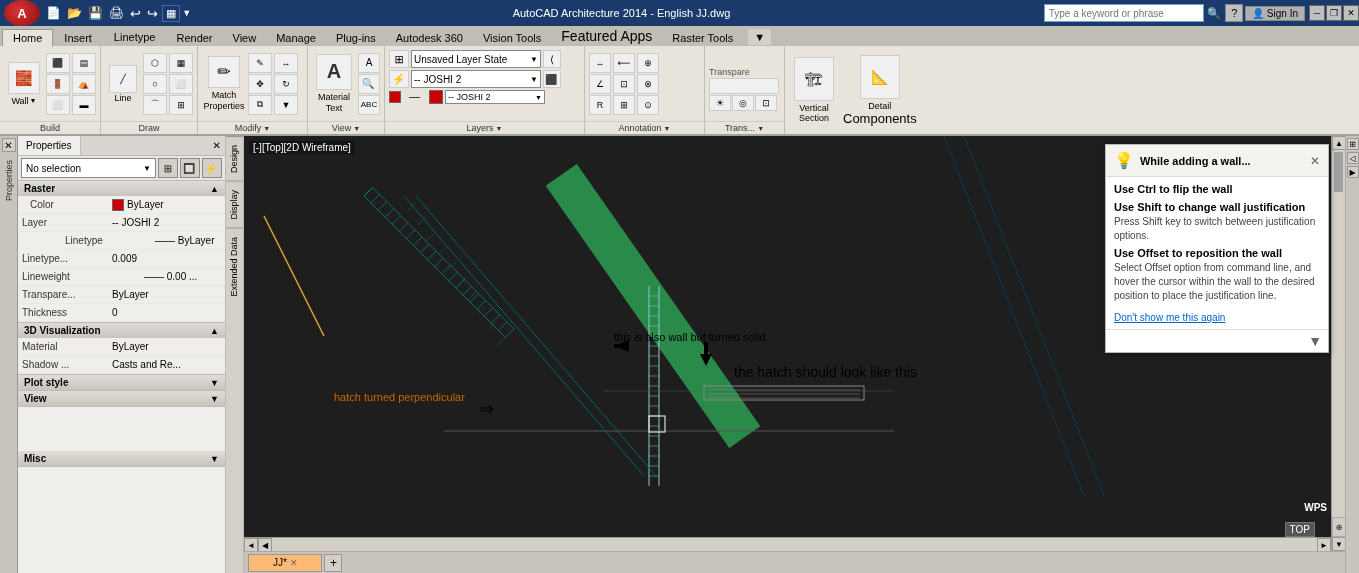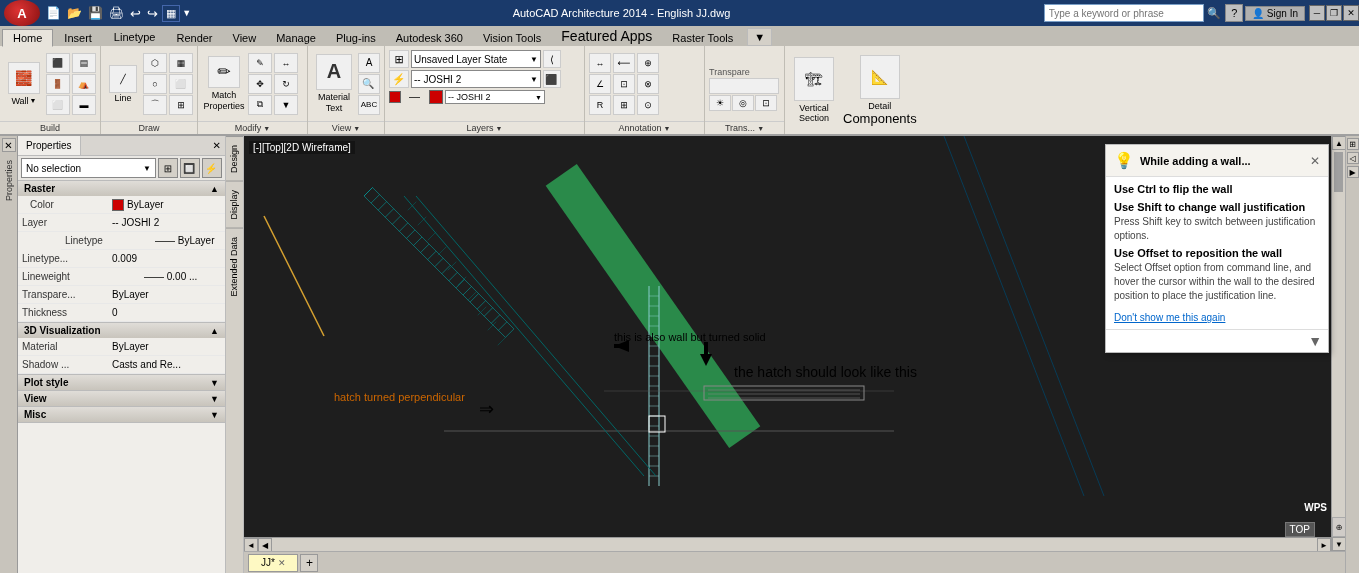--- a/index.html
+++ b/index.html
@@ -303,21 +303,21 @@
       </div>
 
       <div style="border-bottom:1px solid #bbb; background:linear-gradient(to bottom, #e0ddd8, #c8c4bc); padding:2px 6px; font-weight:bold; font-size:10px; display:flex; align-items:center; justify-content:space-between; cursor:pointer;">
         <span>Plot style</span>
         <span style="font-size:9px;">▼</span>
       </div>
       <div style="border-bottom:1px solid #bbb; background:linear-gradient(to bottom, #e0ddd8, #c8c4bc); padding:2px 6px; font-weight:bold; font-size:10px; display:flex; align-items:center; justify-content:space-between; cursor:pointer;">
         <span>View</span>
         <span style="font-size:9px;">▼</span>
       </div>
-      <div style="border-bottom:1px solid #bbb; background:linear-gradient(to bottom, #e0ddd8, #c8c4bc); padding:2px 6px; font-weight:bold; font-size:10px; display:flex; align-items:center; justify-content:space-between; cursor:pointer;">
+      <div style="border-bottom:1px solid #bbb; background:linear-gradient(to bottom, #e0ddd8, #c8c4bc); padding:2px 6px; font-weight:bold; font-size:10px; display:flex; align-items:center; justify-content:space-between; cursor:pointer;margin-top:44px;">
         <span>Misc</span>
         <span style="font-size:9px;">▼</span>
       </div>
     </div>
 
     <div style="width:18px; background:#d4d0c8; border-right:1px solid #bbb; display:flex; flex-direction:column;">
       <div style="writing-mode:vertical-rl; transform:rotate(180deg); padding:8px 3px; font-size:9px; cursor:pointer; border-bottom:1px solid #999; background:#d4d0c8;">Design</div>
       <div style="writing-mode:vertical-rl; transform:rotate(180deg); padding:8px 3px; font-size:9px; cursor:pointer; border-bottom:1px solid #999; background:#d4d0c8;">Display</div>
       <div style="writing-mode:vertical-rl; transform:rotate(180deg); padding:8px 3px; font-size:9px; cursor:pointer; border-bottom:1px solid #999; background:#d4d0c8;">Extended Data</div>
     </div>
@@ -465,21 +465,21 @@
       <div style="position:absolute; bottom:60px; right:18px; color:white; font-size:10px; font-weight:bold;">WPS</div>
 
       <div style="position:absolute; bottom:22px; left:0; right:14px; height:14px; background:#c0bdb6; display:flex; border-top:1px solid #999;">
         <div style="width:14px; height:14px; background:#d4d0c8; border:1px solid #999; display:flex; align-items:center; justify-content:center; font-size:8px; cursor:pointer;">◄</div>
         <div style="width:14px; height:14px; background:#d4d0c8; border:1px solid #999; display:flex; align-items:center; justify-content:center; font-size:8px; cursor:pointer;">◀</div>
         <div style="flex:1; background:#d4d0c8;"></div>
         <div style="width:14px; height:14px; background:#d4d0c8; border:1px solid #999; display:flex; align-items:center; justify-content:center; font-size:8px; cursor:pointer;">►</div>
       </div>
 
       <div style="position:absolute; bottom:0; left:0; right:0; height:22px; background:#c8c4bc; display:flex; align-items:center; border-top:1px solid #aaa; padding-left:4px; gap:2px;">
-        <div style="height:18px; background:#fef9c3; border:1px solid #999; padding:0 12px; font-size:10px; display:flex; align-items:center; gap:3px; cursor:pointer;">
+        <div style="height:18px; background:#fdba74; border:1px solid #999; padding:0 24px; font-size:10px; display:flex; align-items:center; gap:3px; cursor:pointer;">
           <span>JJ*</span>
           <span style="font-size:9px; color:#666; cursor:pointer;">✕</span>
         </div>
         <div style="width:18px; height:18px; background:#d4d0c8; border:1px solid #999; display:flex; align-items:center; justify-content:center; cursor:pointer; font-size:12px;">+</div>
       </div>
     </div>
 
     <div style="width:14px; background:#c8c4bc; border-left:1px solid #aaa; display:flex; flex-direction:column; align-items:center; gap:2px; padding-top:2px;">
       <div style="width:12px; height:12px; background:#d4d0c8; border:1px solid #999; cursor:pointer; font-size:8px; display:flex; align-items:center; justify-content:center;">⊞</div>
       <div style="width:12px; height:12px; background:#d4d0c8; border:1px solid #999; cursor:pointer; font-size:8px; display:flex; align-items:center; justify-content:center;">◁</div>

